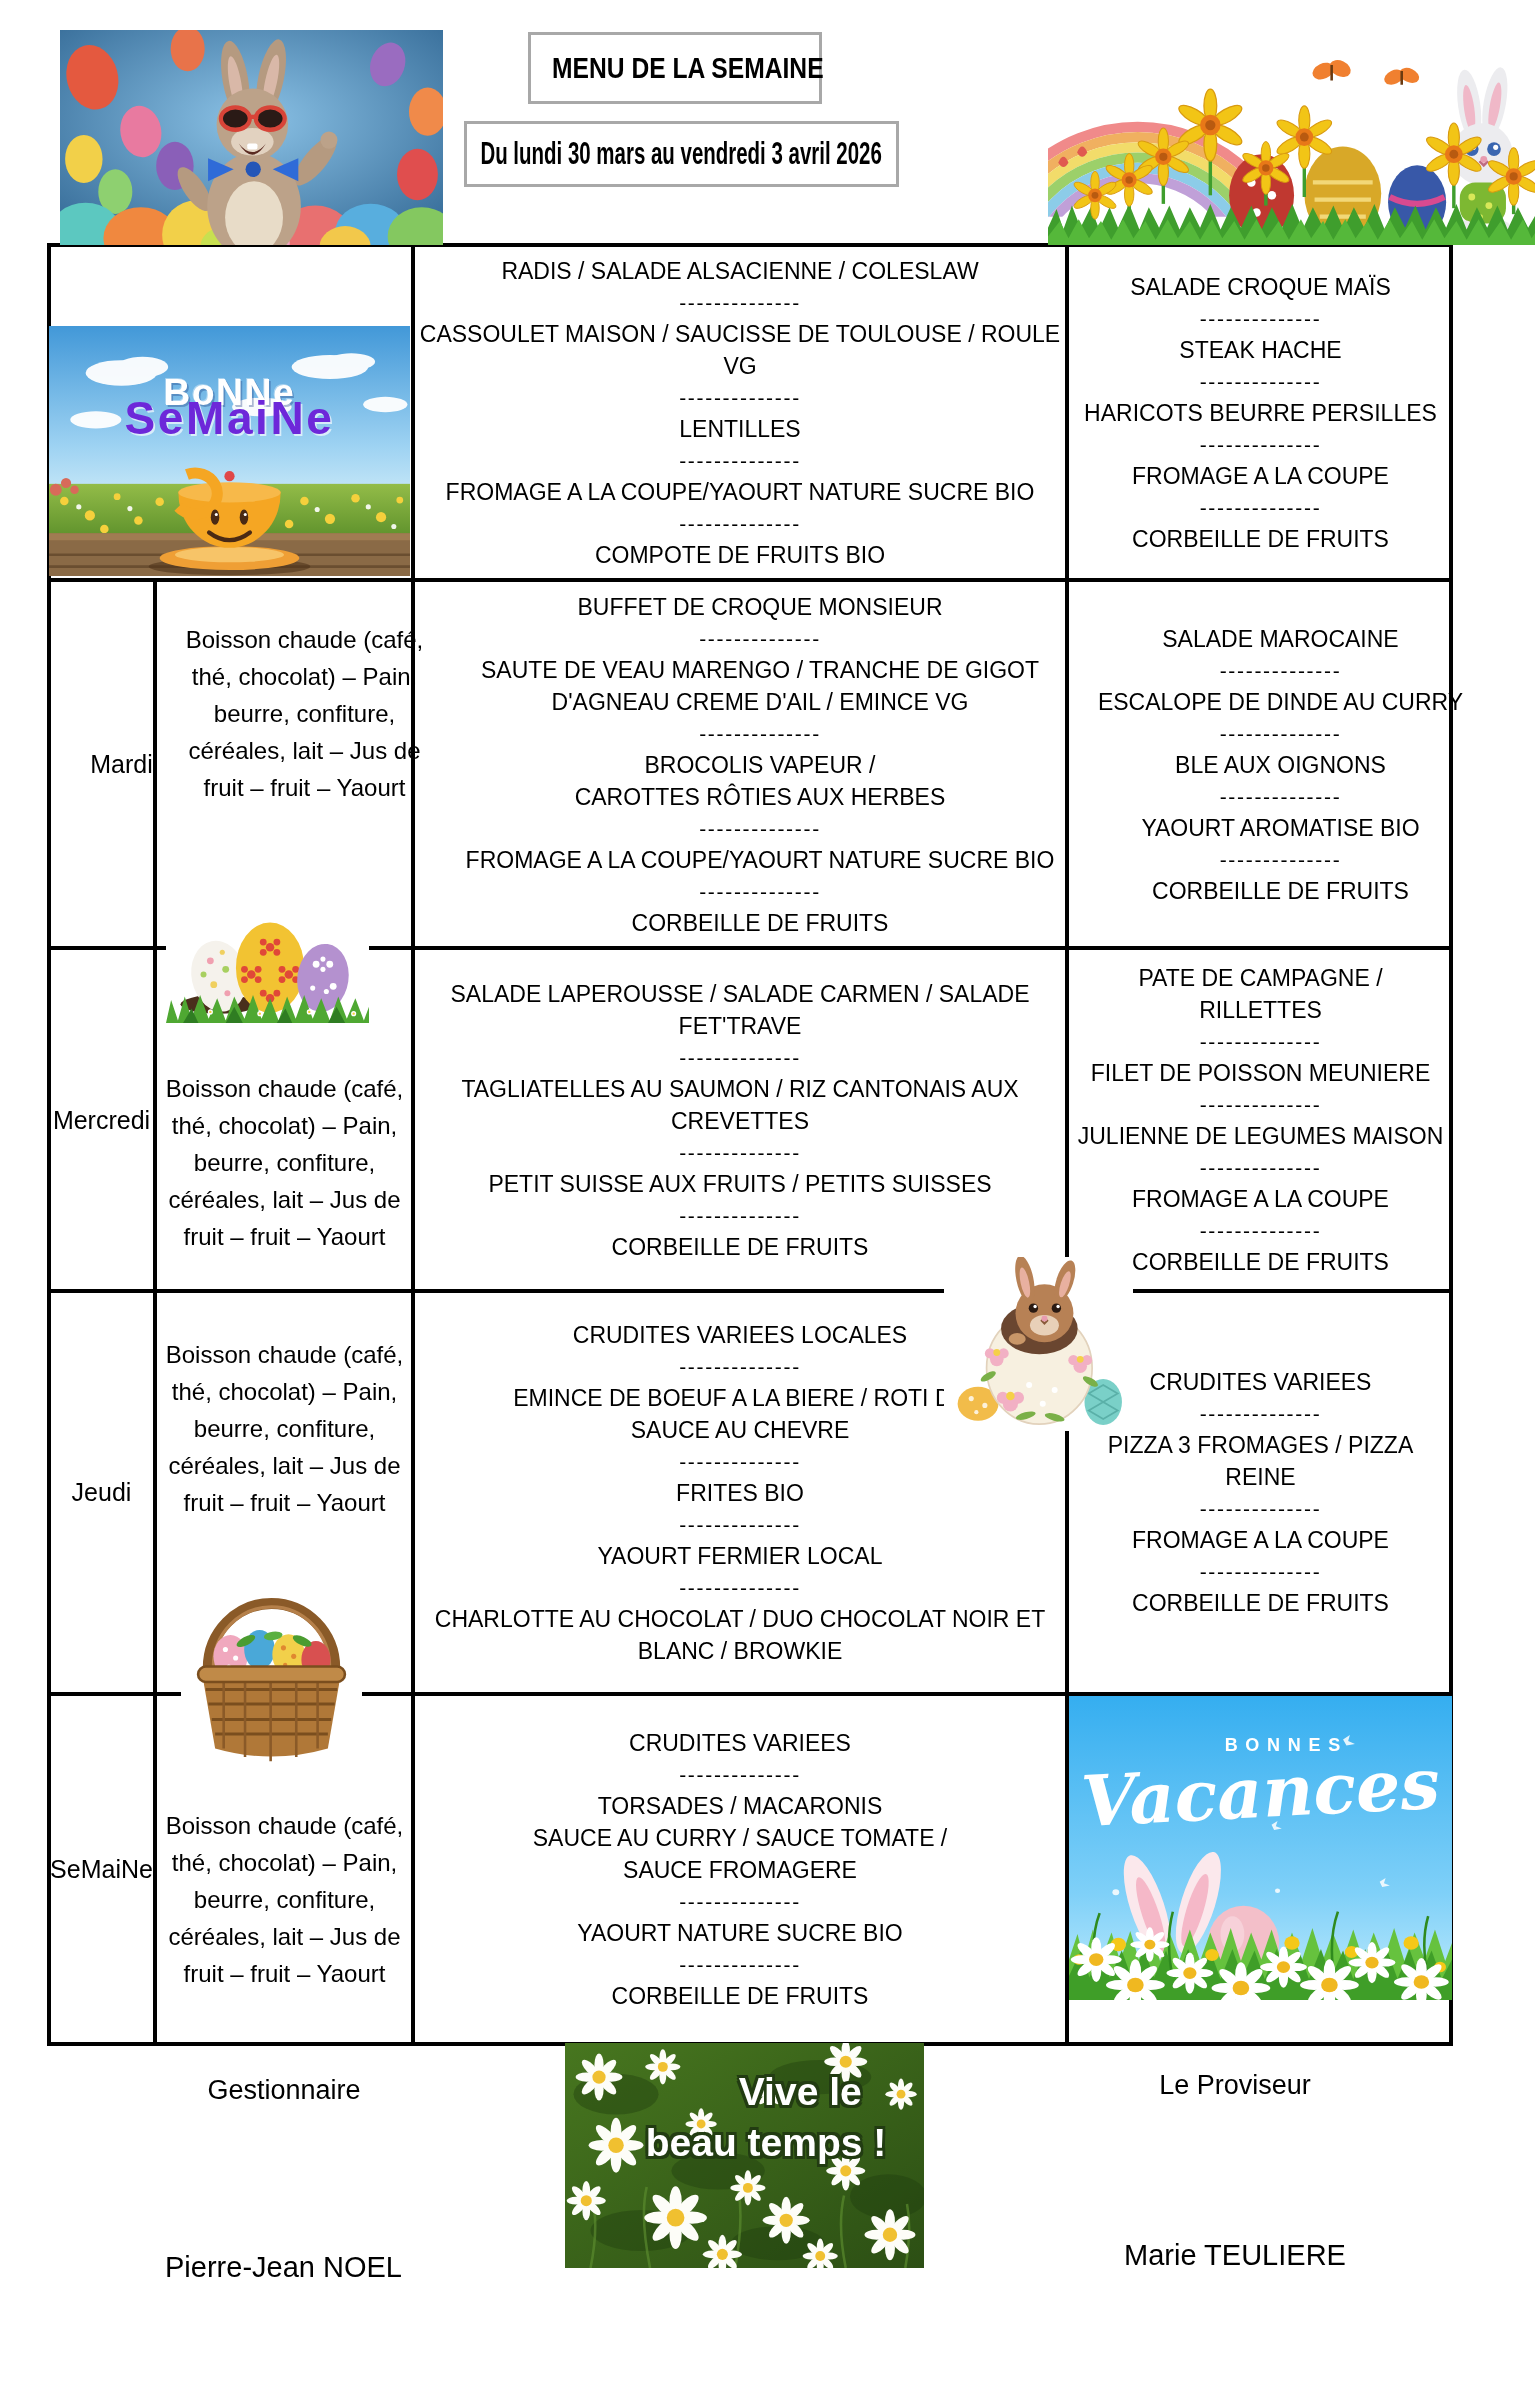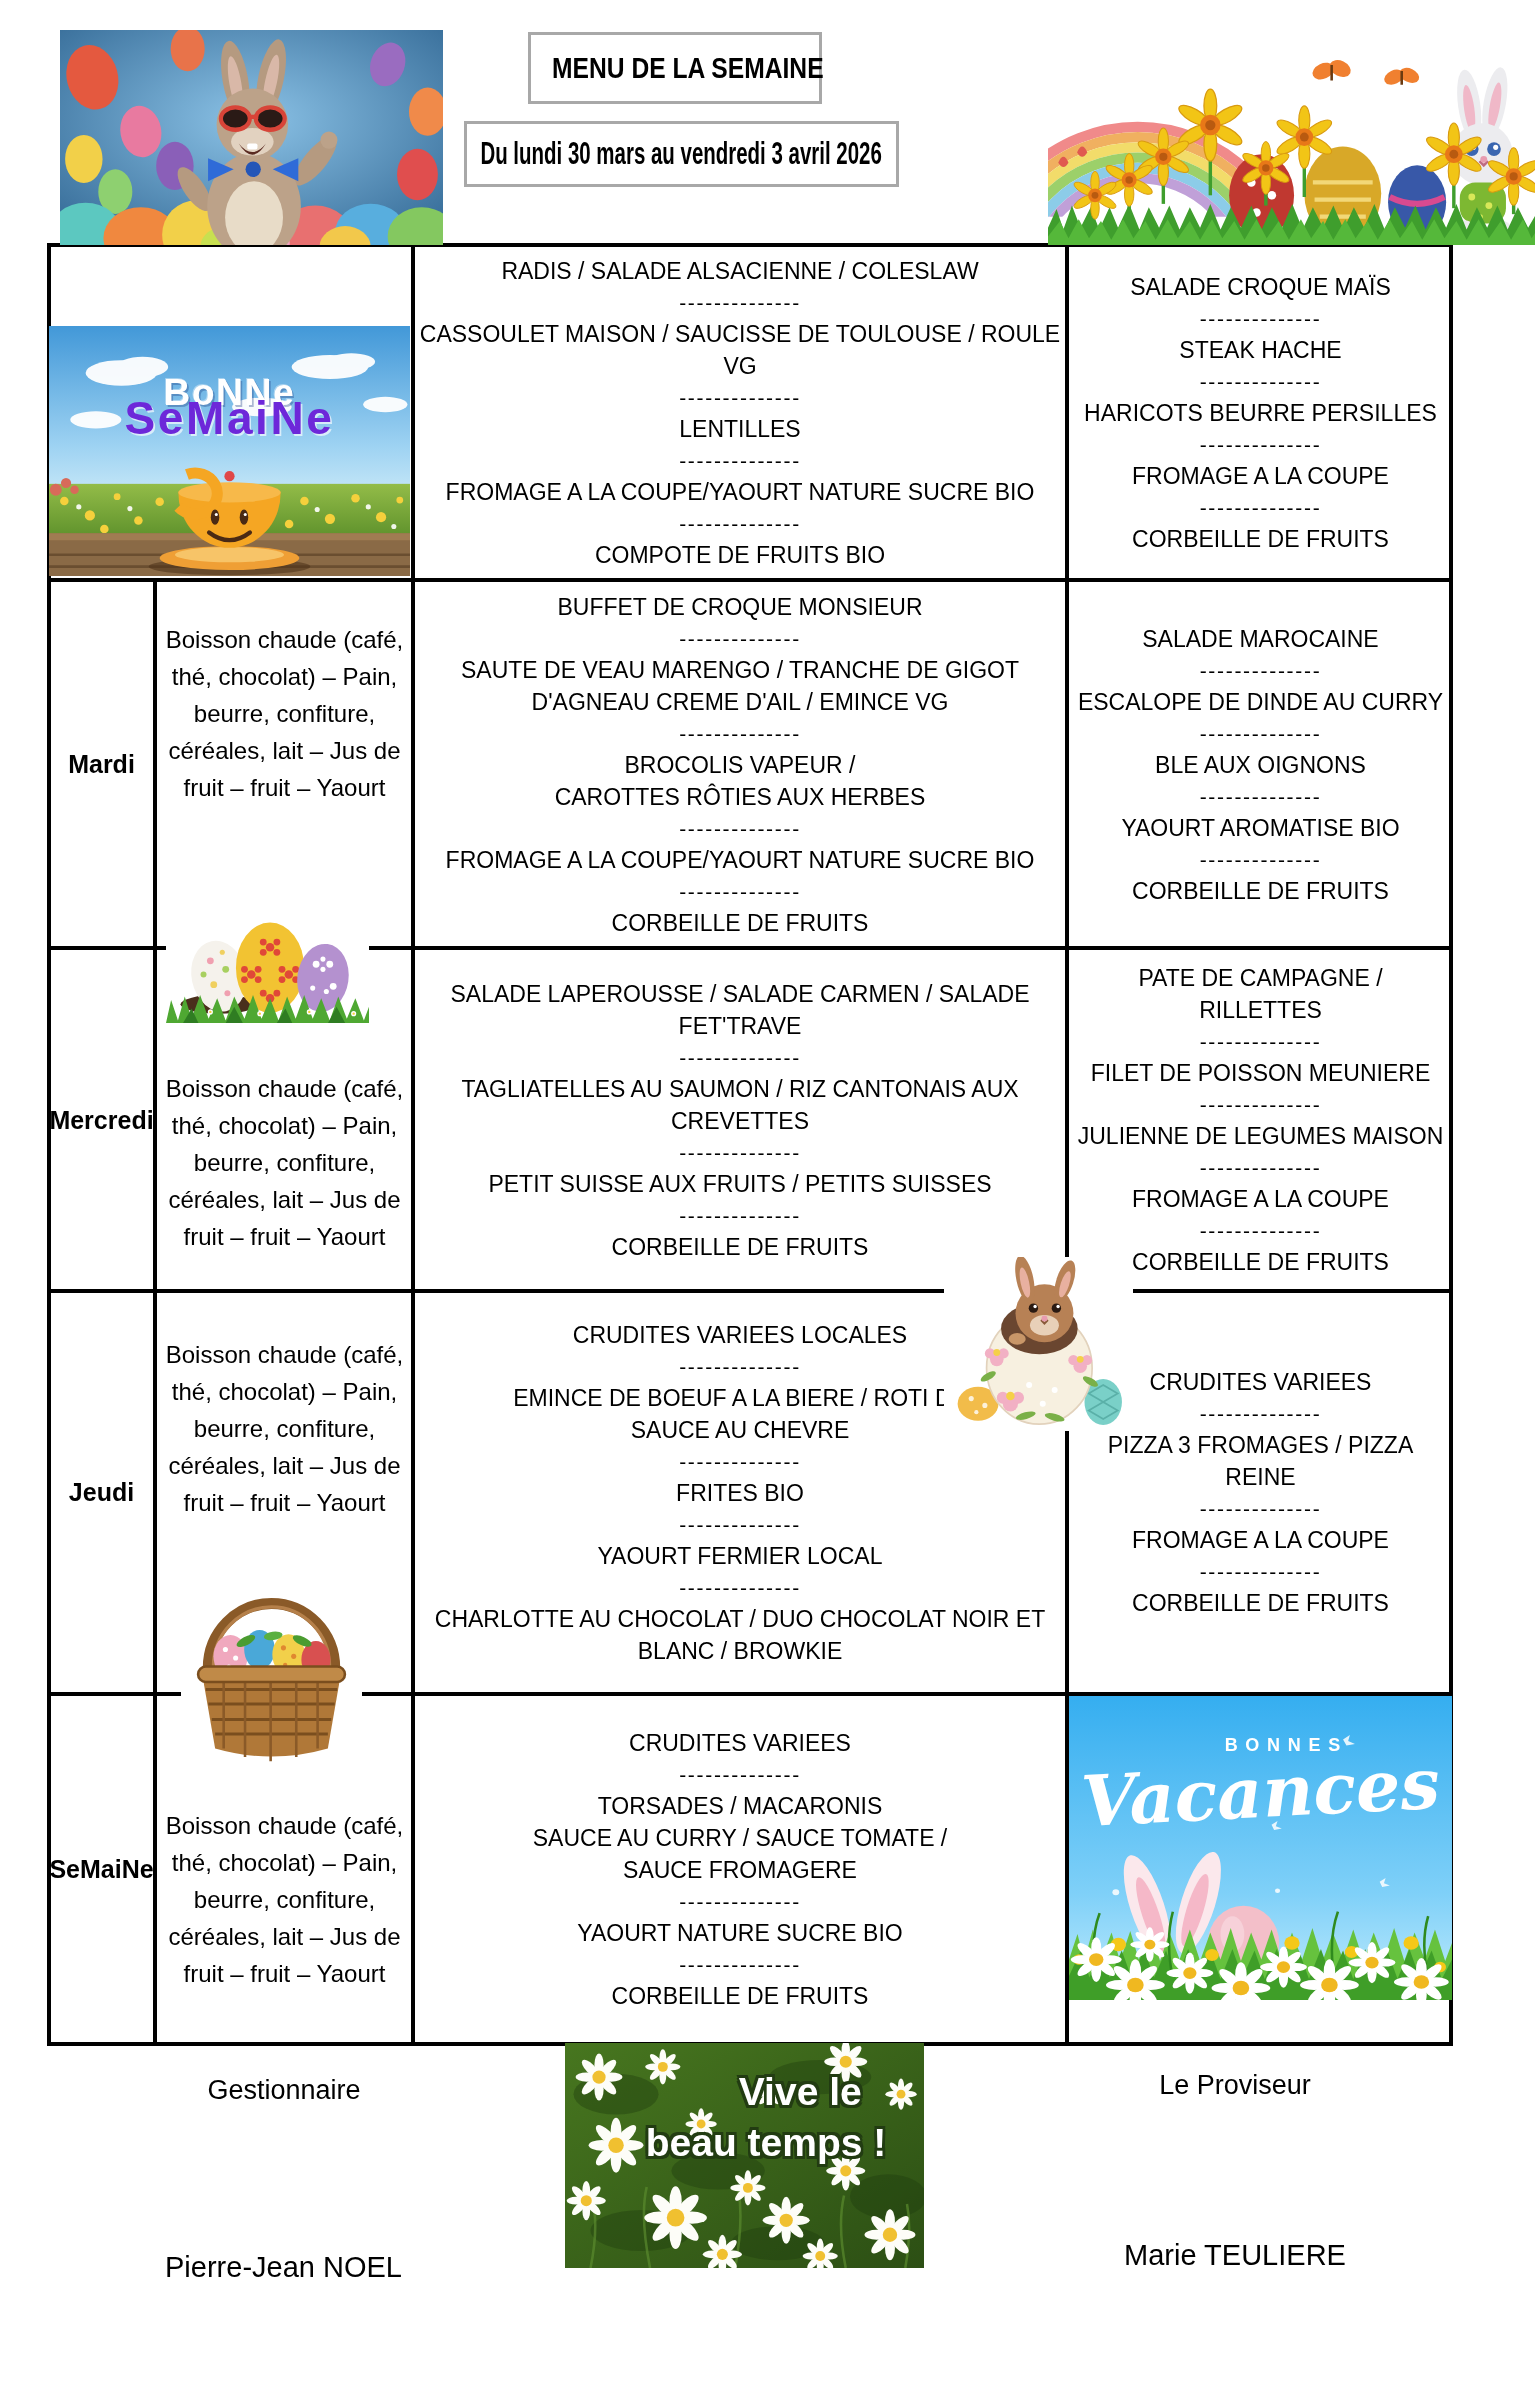--- a/index.html
+++ b/index.html
@@ -17,23 +17,23 @@
   #outerBorder{position:absolute;left:47px;top:243px;width:1406px;height:1803px;
         border:4.3px solid #000;box-sizing:border-box;background:transparent;z-index:1;}
   
   .cell{position:absolute;display:flex;flex-direction:column;align-items:center;
         justify-content:center;text-align:center;z-index:2;box-sizing:border-box;}
   .menu3{left:415px;width:650px;}
   .menu4{left:1069px;width:383px;padding:0 8.5px;border-radius:31px;}
   .mline{width:100%;}
   .item{font-size:23px;line-height:32px;}
   .sep{font-size:21px;line-height:31px;letter-spacing:1.7px;}
-  .day{left:49px;width:105px;font-size:25px;font-weight:bold;}
+  .day{left:49px;width:105px;font-size:25px;}
   .bf{left:159px;width:251px;font-size:24px;line-height:37px;}
-  .r1{top:247px;height:331px;} .r2{top:582px;height:365px;} .r3{top:951px;height:338px;}
+  .r1{top:247px;height:331px;} .r2{top:582px;height:365px;margin-left:20px;} .r3{top:951px;height:338px;}
   .r4{top:1293px;height:399px;} .r5{top:1696px;height:346px;}
   .pb120{padding-bottom:102px;} .pt100{padding-top:85px;}
   .pb150{padding-bottom:128px;} .pt70{padding-top:60px;}
   
   .imgbox{position:absolute;overflow:hidden;z-index:3;}
   .imgbox svg{display:block;width:100%;height:100%;}
   .cap{position:absolute;left:0;right:0;text-align:center;color:#fff;font-weight:bold;}
   .bonne1{top:20.4px;font-size:37px;letter-spacing:1.7px;
           text-shadow:1.7px 1.7px 0 rgba(30,60,130,.35),-0.9px -0.9px 0 rgba(255,255,255,.4);margin-top:26px;}
   .bonne2{top:65px;font-size:46px;color:#6d28d9;letter-spacing:2.6px;

